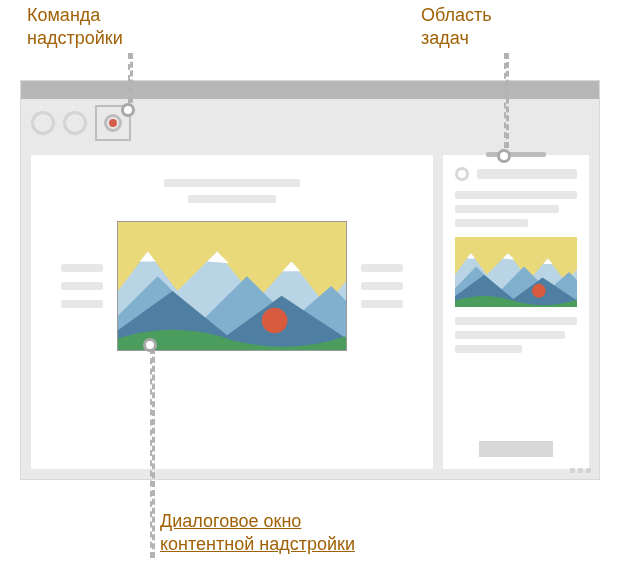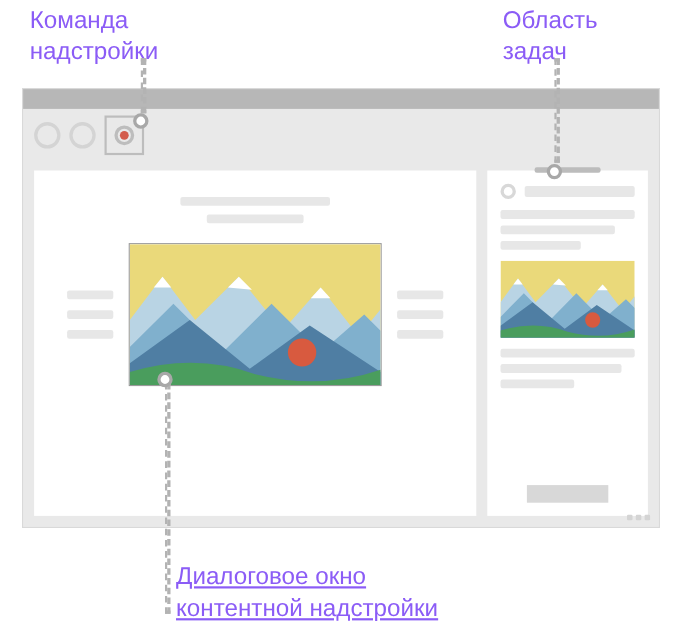--- a/index.html
+++ b/index.html
@@ -8,22 +8,22 @@
     height: 571px;
     font-family: "Segoe UI", Arial, sans-serif;
     font-size: 16px;
     color: #666;
     position: relative;
     background: #fff;
   }
   .label {
     position: absolute;
     line-height: 1.3;
-    color: #8b5cf6;
-    font-size: 22px;
+    color: #a16207;
+    font-size: 18px;
   }
 
   
   .app-frame {
     position: absolute;
     left: 20px;
     top: 80px;
     width: 580px;
     height: 400px;
     background: #e9e9e9;
@@ -182,21 +182,21 @@
   .scroll-dots span {
     width:5px;height:5px;background:#d4d4d4;border-radius:1px;
   }
 </style>
 </head>
 <body>
 
 <div class="label" style="left:27px; top:4px; white-space:pre;">Команда
 надстройки</div>
 
-<div class="label" style="left:457px; top:4px; white-space:pre;">Область
+<div class="label" style="left:421px; top:4px; white-space:pre;">Область
 задач</div>
 
 <div class="label" style="left:160px; top:510px; white-space:pre;text-decoration:underline;">Диалоговое окно
 контентной надстройки</div>
 
 <div class="leader" style="left:128px; top:53px; height:50px; border-left-width:2px;"></div>
 
 <div class="leader" style="left:504px; top:53px; height:95px; border-left-width:2px;"></div>
 
 <div class="leader" style="left:150px; top:348px; height:210px; border-left-width:2px;"></div>

